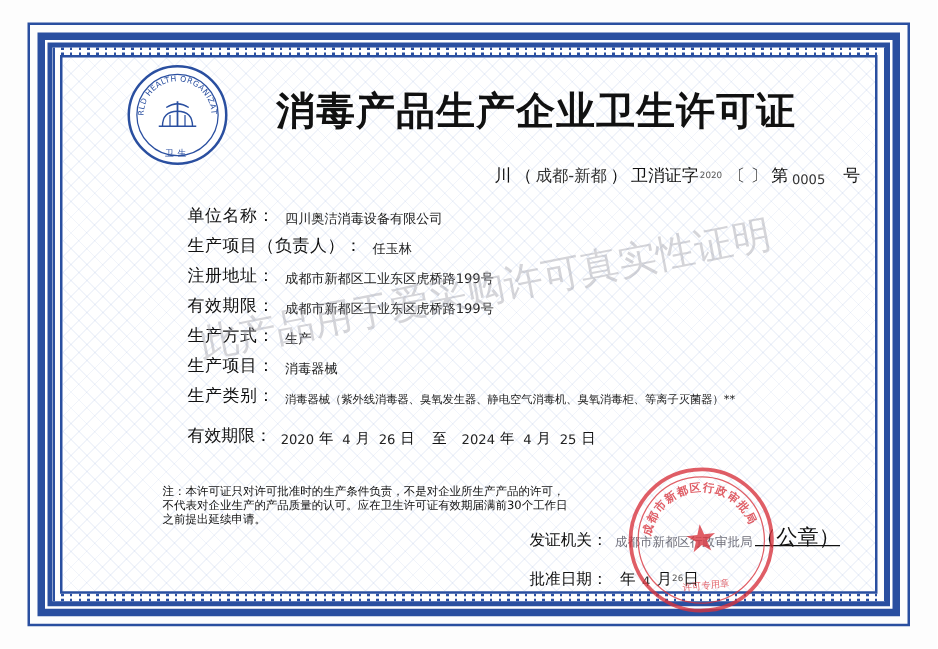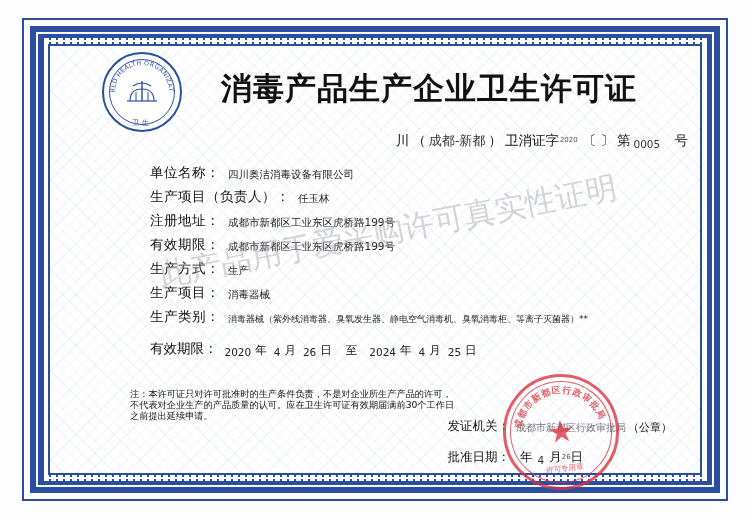--- a/index.html
+++ b/index.html
@@ -134,21 +134,21 @@
     font-size:9.2px;line-height:11px;color:#111;
   }
 
   
   .issuer{
     position:absolute;right:78px;top:418px;
     font-size:12.5px;color:#111;text-align:right;
   }
   .issuer .line{display:flex;align-items:flex-end;margin-bottom:14px;white-space:nowrap;}
   .issuer .faint{font-size:10px;color:#6f6f7a;margin-left:6px;}
-  .issuer .seal-word{font-size:11px;margin-left:2px;}
+  .issuer .seal-word{font-size:17px;margin-left:2px;text-decoration:underline;}
   .issuer .date-sup{font-size:7px;position:relative;top:-5px;color:#555;}
   .issuer .dnum{font-size:10.5px;color:#333;margin:0 5px;}
 
   
   .seal{
     position:absolute;left:503px;top:374px;width:110px;height:110px;
     border:3px solid #d8323c;border-radius:50%;
     opacity:.78;
     transform:rotate(-6deg);
   }

